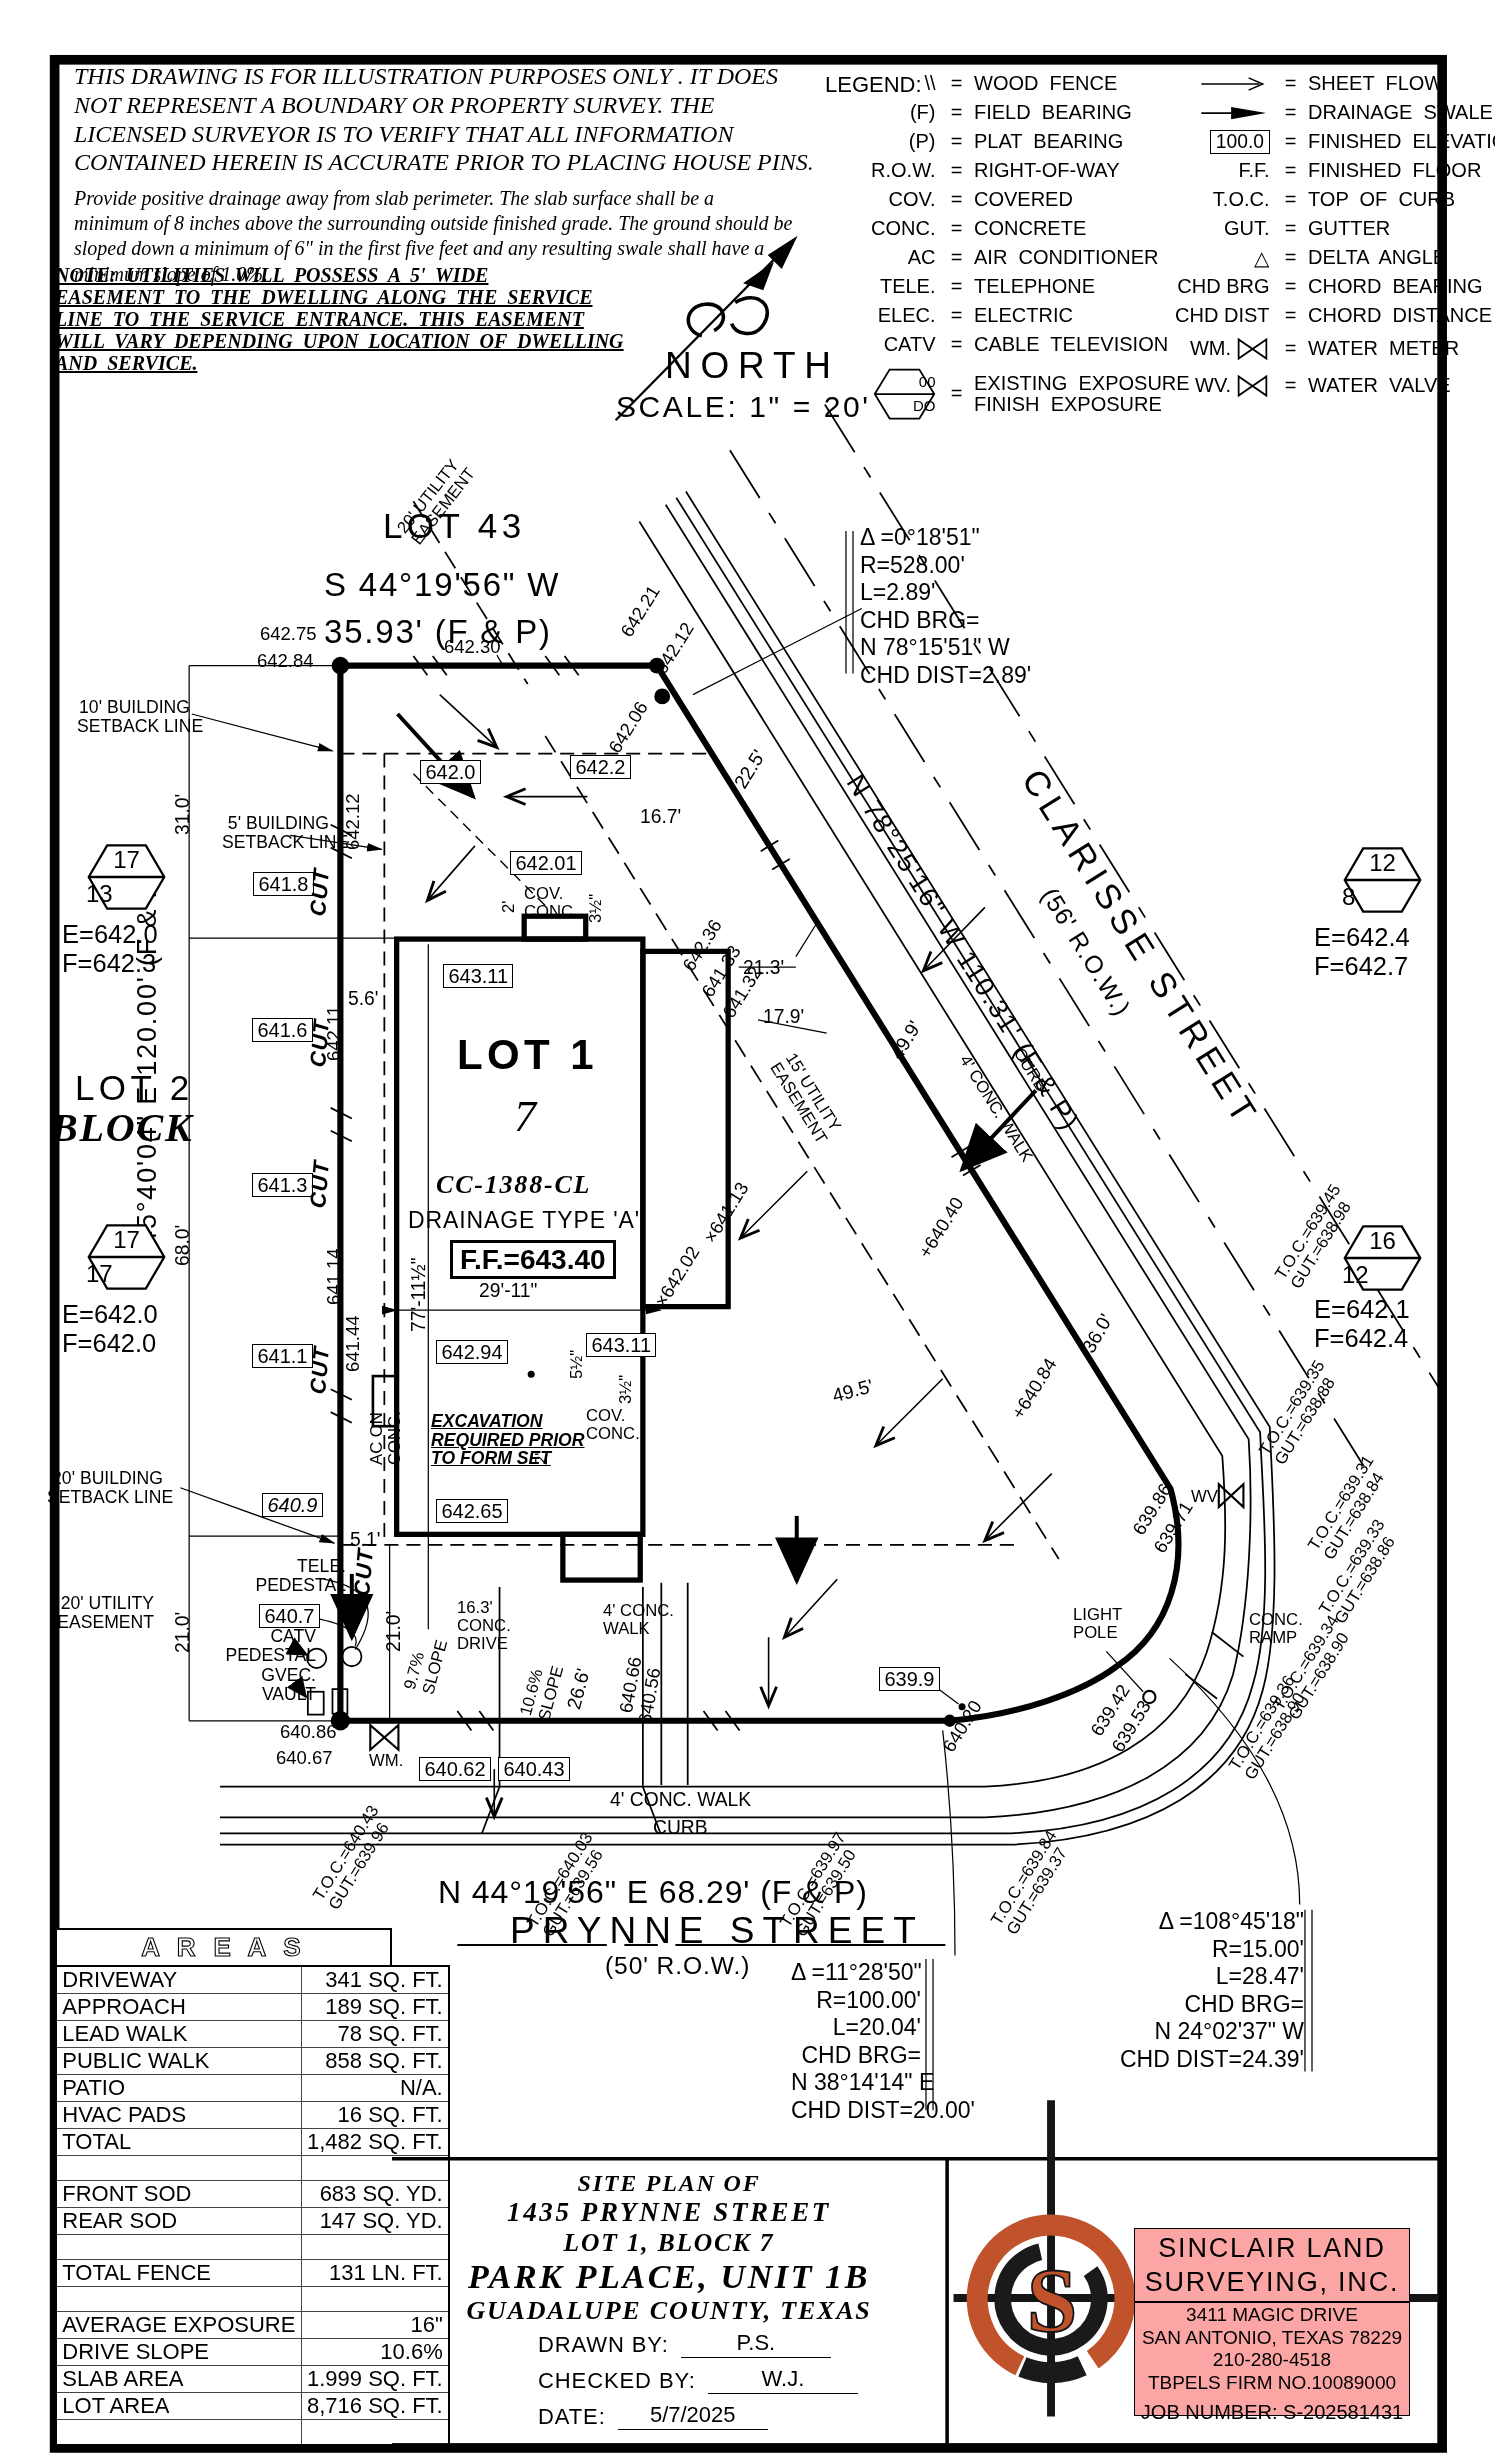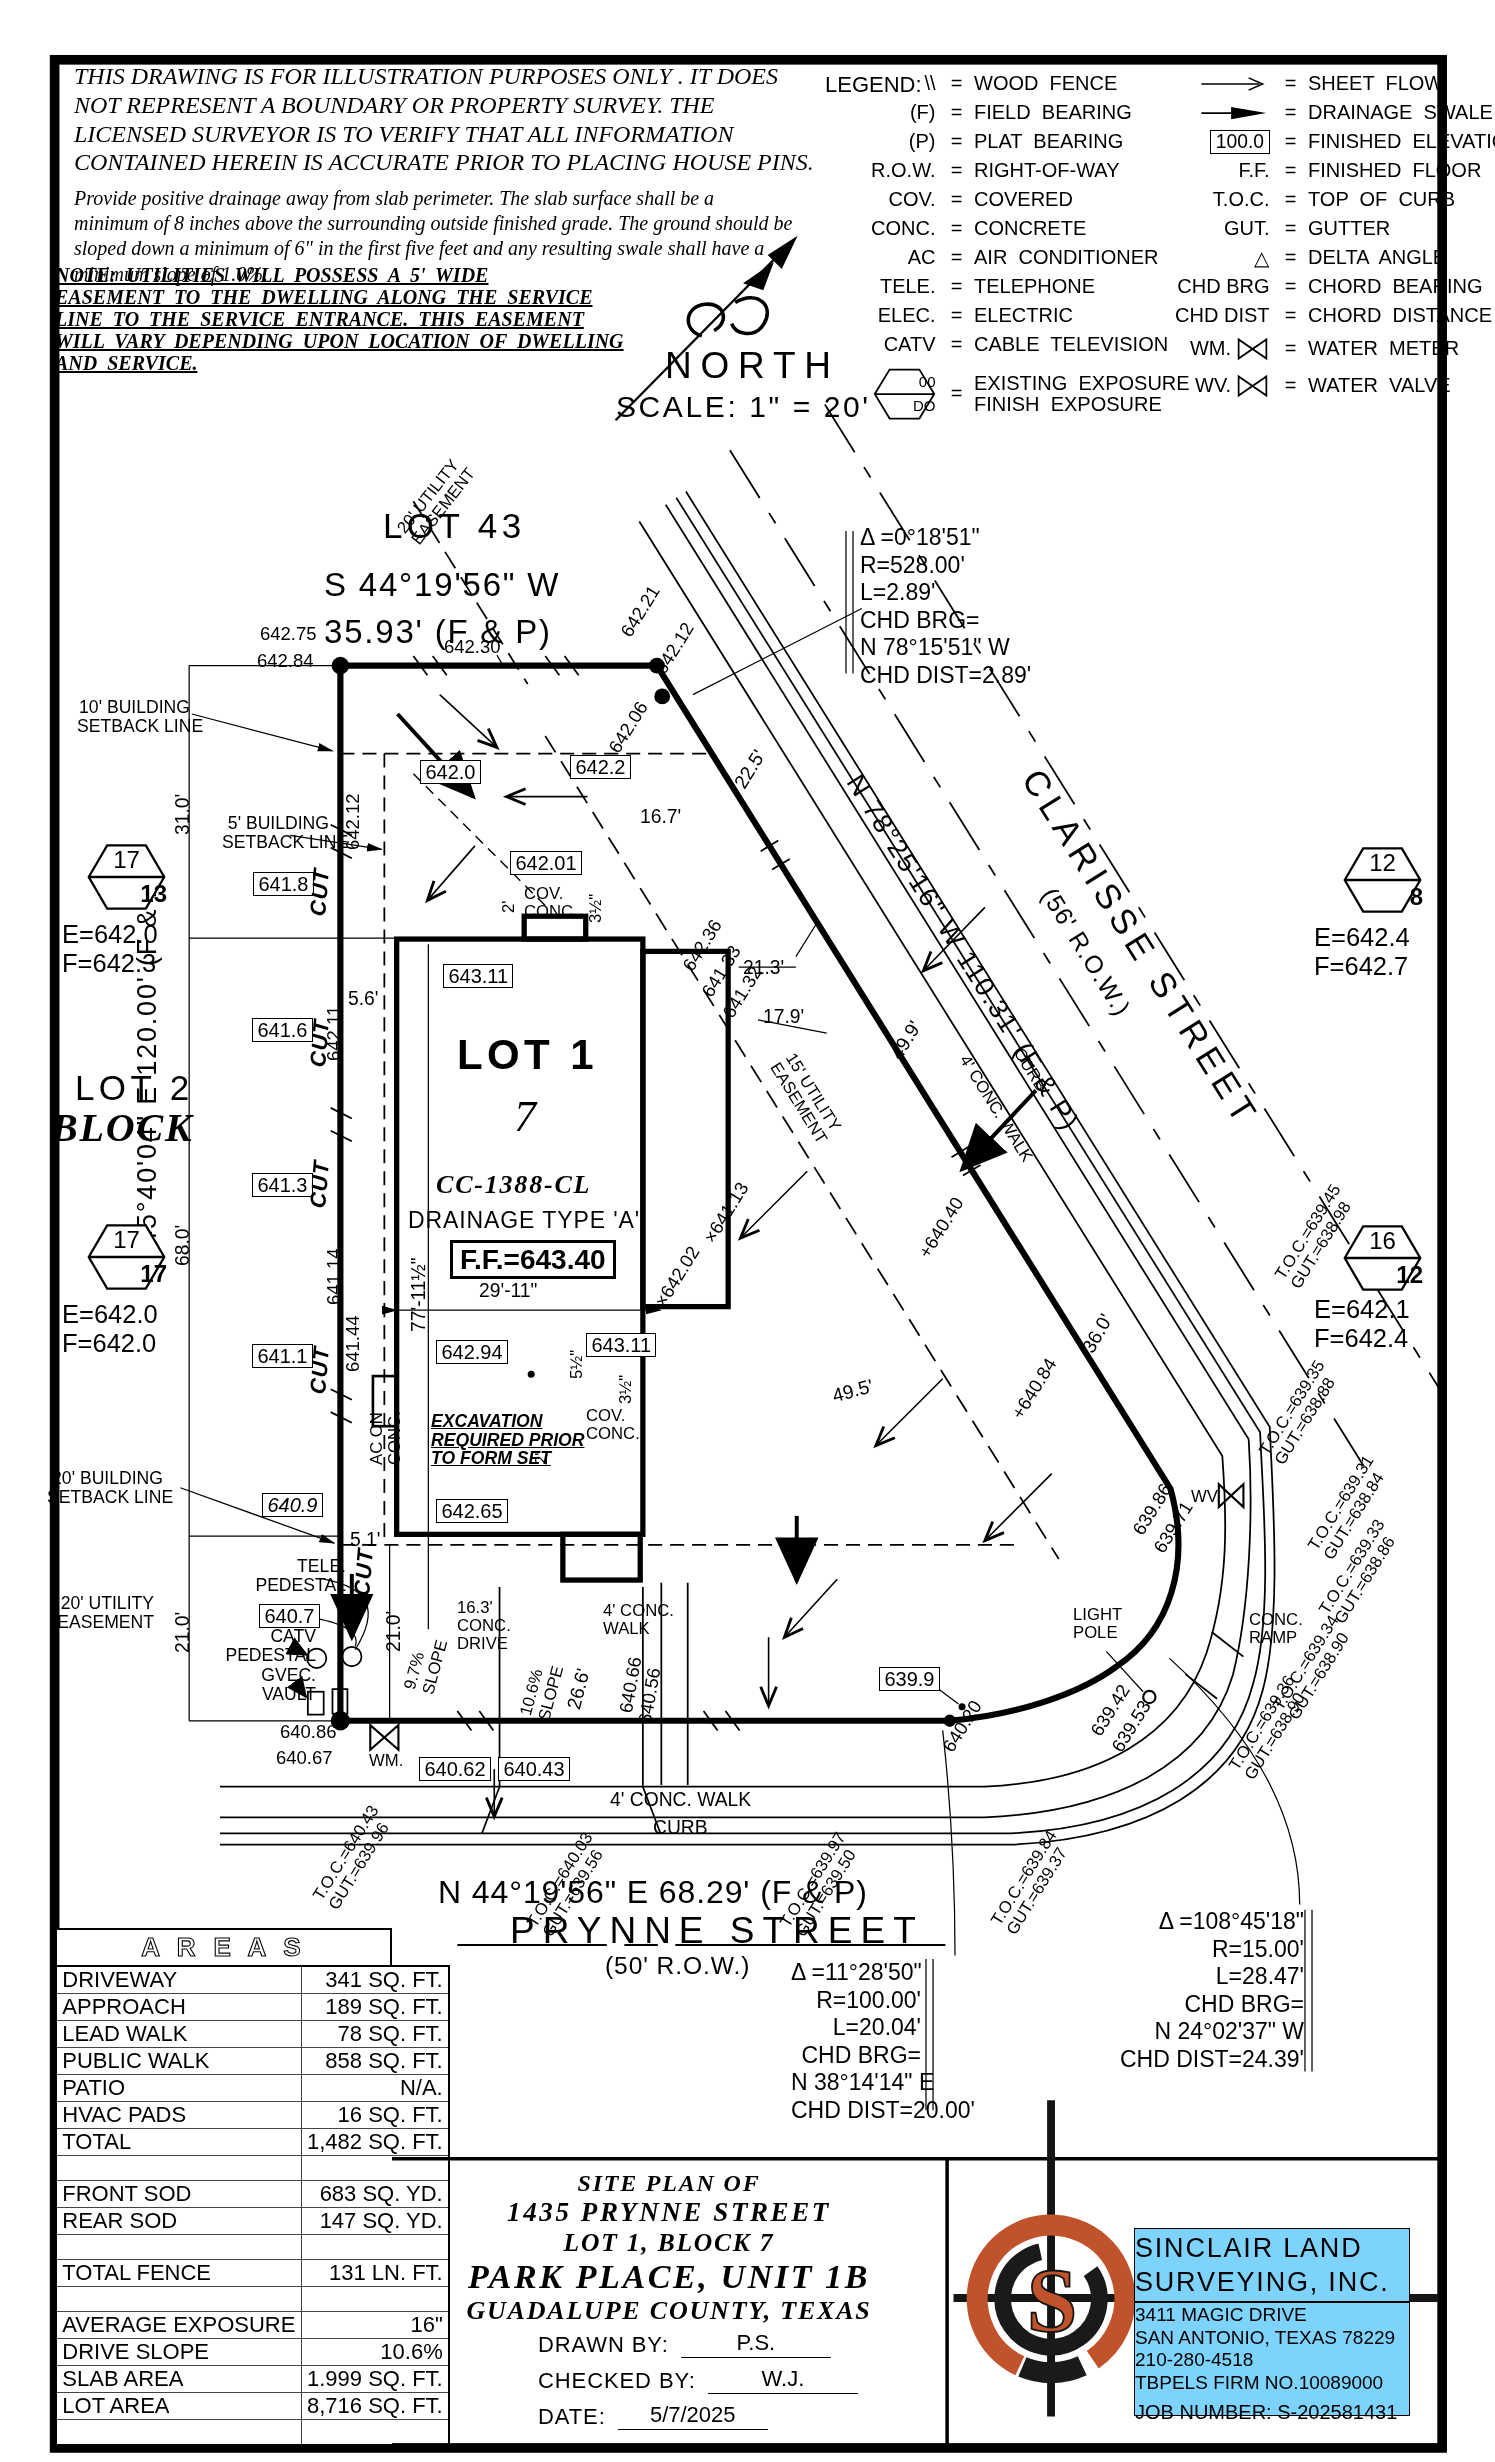--- a/index.html
+++ b/index.html
@@ -57,21 +57,21 @@
   .s-exc{font-size:17.6px;font-weight:700;font-style:italic;line-height:1.06;text-decoration:underline;}
   .s-cut{font-size:22px;font-weight:700;font-style:italic;letter-spacing:0.9px;}
   .s-lblr{font-size:17.6px;line-height:1.1;text-align:right;}
   .s-street{font-size:35px;letter-spacing:6.2px;}
   .s-street2{font-size:37px;letter-spacing:8px;}
 
   
   .hexm{position:absolute;width:81px;height:72px;z-index:4;}
   .hexm svg{position:absolute;left:0;top:0;}
   .hex-top{position:absolute;left:0;top:5.3px;width:81px;text-align:center;font-size:24px;}
-  .hex-bottom{position:absolute;left:0;top:39px;width:81px;text-align:right;font-size:24px;font-weight:bold;}
+  .hex-bottom{position:absolute;left:0;top:39px;width:81px;text-align:left;font-size:24px;}
   .hex-ef{position:absolute;white-space:pre;font-size:25.5px;line-height:1.15;z-index:4;}
 
   
   .areas{position:absolute;left:55px;top:1928px;width:337px;z-index:5;background:#fff;}
   .areas-title{border:2.6px solid #000;border-bottom:none;text-align:center;font-size:26px;font-weight:700;
     letter-spacing:5.3px;padding:1.8px 0;-webkit-text-stroke:1.1px #000;color:#fff;}
   .areas table{border-collapse:collapse;width:100%;}
   .areas td{border:1.8px solid #444;font-size:22px;height:24px;padding:0 5.3px;white-space:nowrap;}
   .areas td.v{text-align:right;width:134px;}
   .areas table{border:2.6px solid #000;}
@@ -84,21 +84,21 @@
   .tb-l3{font-size:25.5px;letter-spacing:1.8px;}
   .tb-l4{font-size:34px;letter-spacing:2.6px;}
   .tb-l5{font-size:26px;letter-spacing:1.8px;}
   .tb-fields{position:absolute;left:538px;top:2330px;z-index:5;font-family:Liberation Sans, sans-serif;}
   .tb-row{display:flex;align-items:flex-end;margin-bottom:8px;font-size:22px;}
   .tb-row .lbl{margin-right:12.3px;letter-spacing:0.9px;}
   .tb-row .val{display:inline-block;min-width:132px;text-align:center;border-bottom:1.8px solid #000;padding:0 8.8px 0.9px;}
   .logo-s{position:absolute;left:1017px;top:2248px;width:70px;text-align:center;font-family:"Liberation Serif",serif;
     font-weight:700;font-size:91px;color:#c0532b;z-index:6;-webkit-text-stroke:1.8px #151515;}
   .company-box{position:absolute;left:1134px;top:2228px;width:274px;height:186px;border:1.8px solid #000;
-    background:#7dd3fc;z-index:5;text-align:left;}
+    background:#fca5a5;z-index:5;text-align:center;}
   .cb-name{font-size:27px;letter-spacing:1.8px;line-height:1.13;margin-top:3.5px;}
   .cb-rule{border-top:2.6px solid #000;margin:3.5px 0 1.8px;}
   .cb-addr{font-size:19px;line-height:1.18;}
   .cb-job{font-size:20px;margin-top:7px;}
 </style>
 </head>
 <body>
 
 <div class="sheet">
 

